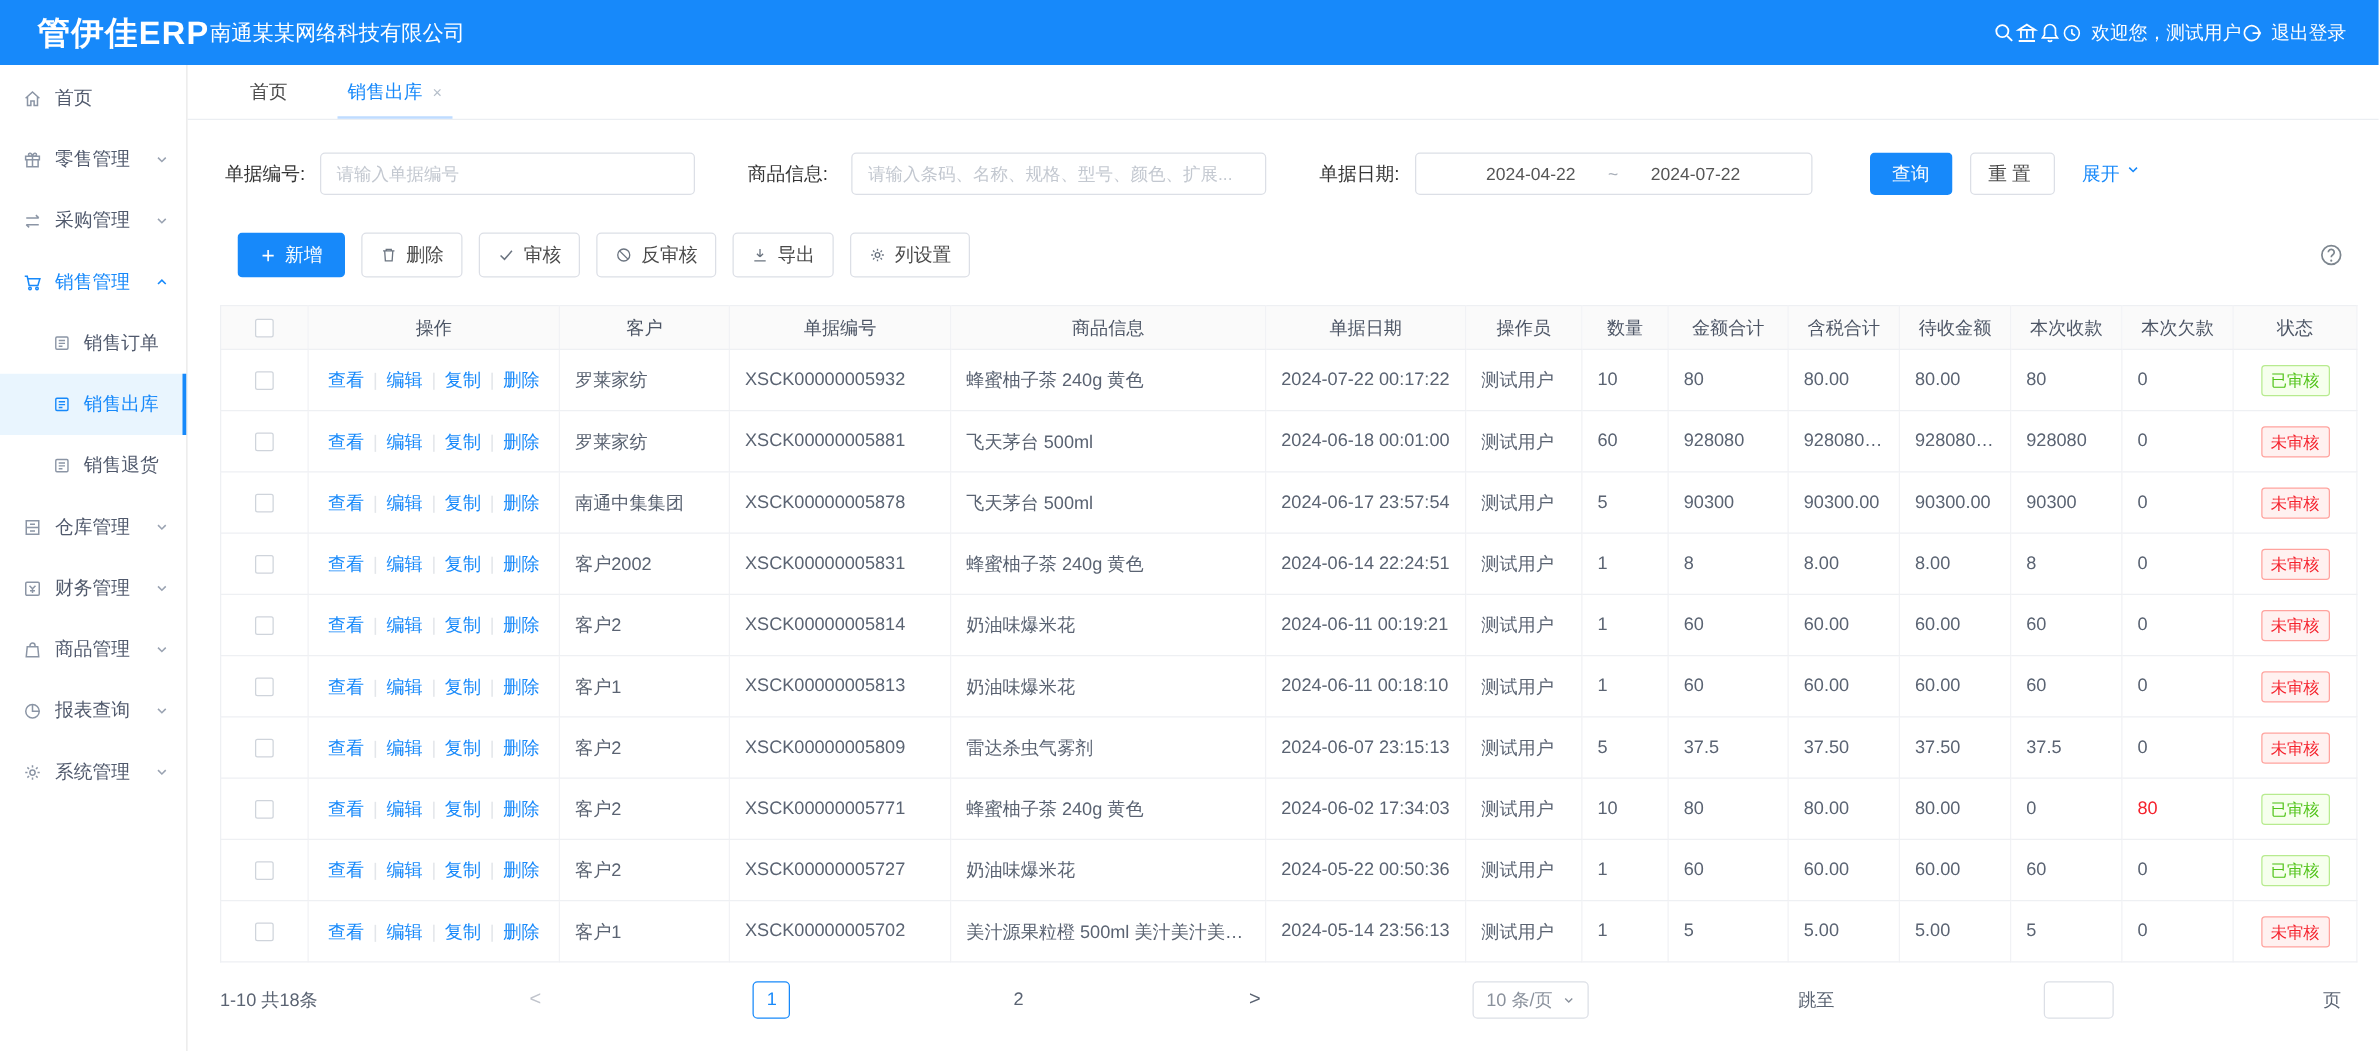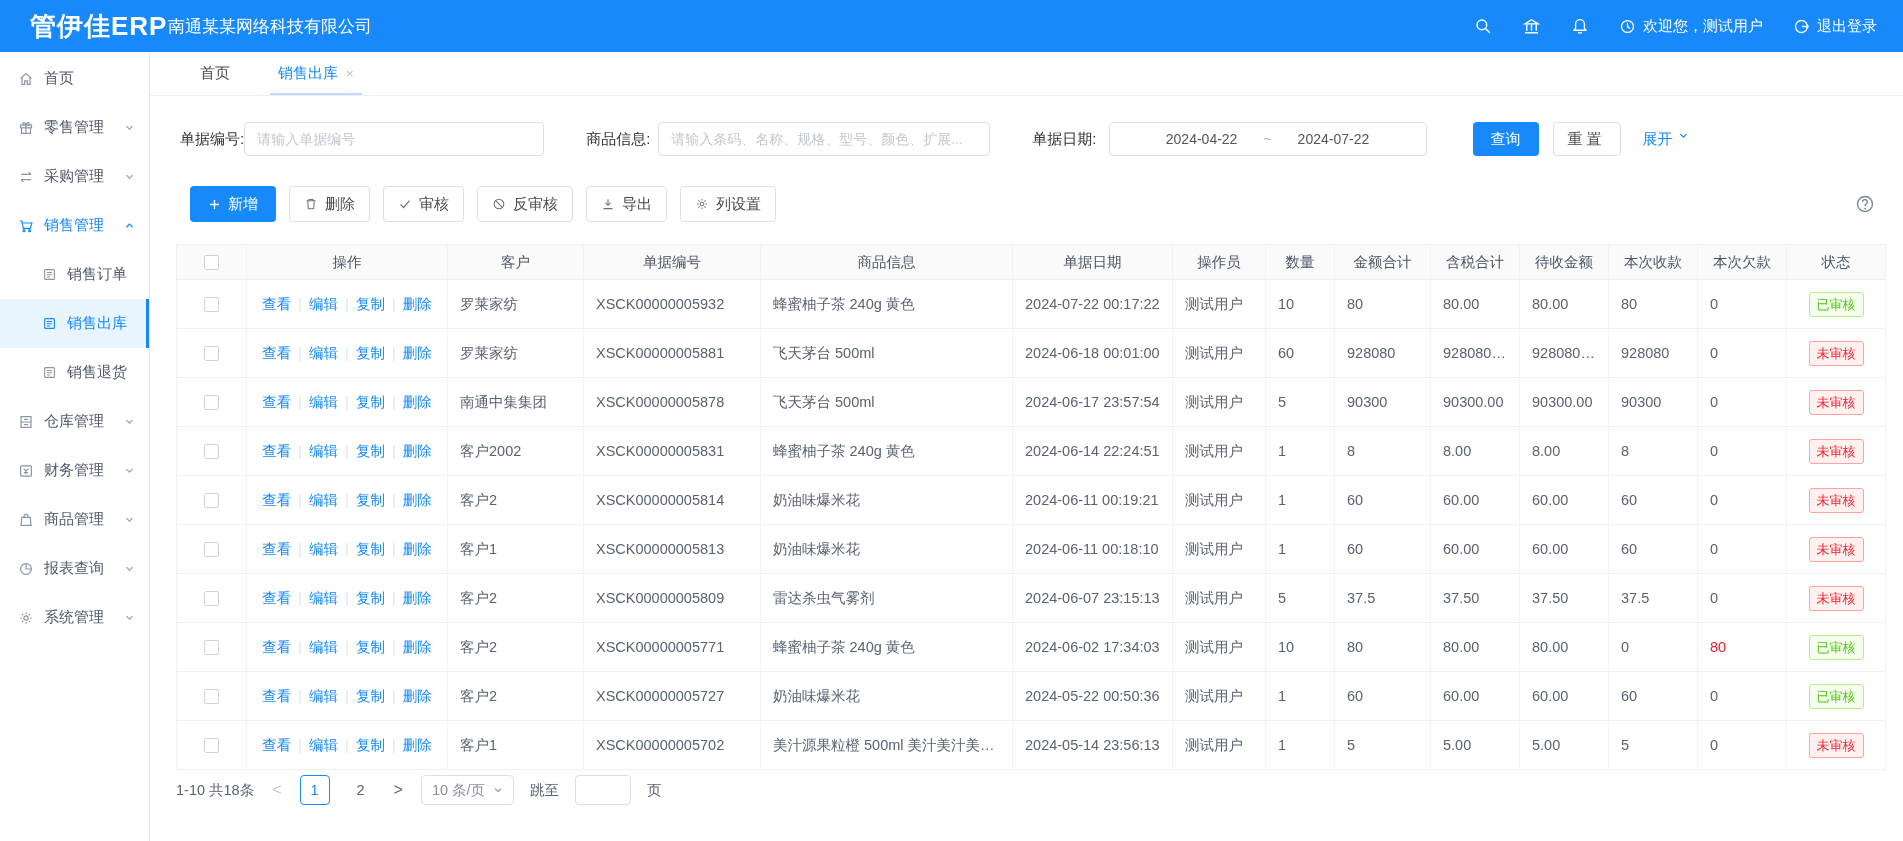--- a/index.html
+++ b/index.html
@@ -12,21 +12,21 @@
   *{margin:0;padding:0;box-sizing:border-box;}
   html,body{width:1903px;height:841px;overflow:hidden;background:#fff;
     font-family:"Liberation Sans","DejaVu Sans",sans-serif;color:var(--text);}
   .ic{display:inline-block;vertical-align:middle;flex:none;}
   .ic svg{display:block;}
 
   
   .topbar{height:52px;background:var(--primary);display:flex;align-items:center;color:#fff;}
   .logo{width:150px;padding-left:30px;font-size:26px;font-weight:bold;letter-spacing:1px;white-space:nowrap;}
   .company{font-size:17px;margin-left:18px;}
-  .topbar-right{margin-left:auto;display:flex;align-items:center;gap:30px;padding-right:26px;font-size:15px;}
+  .topbar-right{margin-left:auto;display:flex;align-items:center;padding-right:26px;font-size:15px;}
   .topbar-right .group{display:flex;align-items:center;gap:7px;cursor:pointer;white-space:nowrap;}
 
   
   .page-body{display:flex;height:789px;}
   .sidebar{width:150px;border-right:1px solid #e8e8e8;background:#fff;flex:none;padding-top:2px;}
   .side-item{height:49px;display:flex;align-items:center;gap:10px;padding:0 14px 0 18px;font-size:15px;color:#50596c;cursor:pointer;position:relative;}
   .side-item .lbl{flex:1;white-space:nowrap;}
   .side-item .chev{color:#9aa3b2;}
   .side-item.child{padding-left:42px;}
   .side-item.parent-active{color:var(--primary);}
@@ -45,22 +45,22 @@
   .tab.active::after{content:"";position:absolute;left:-8px;right:-8px;bottom:0;height:2px;background:#bfdcff;}
   .tab .close{color:#b6bfca;font-size:13px;}
 
   
   .content{padding:26px 18px 0 26px;flex:1;}
 
   .filters{display:flex;align-items:center;font-size:15px;color:#333;padding-left:4px;}
   .filters label{white-space:nowrap;}
   .f-input{height:34px;border:1px solid #dcdfe6;border-radius:4px;background:#fff;font-size:14px;color:#333;padding:0 12px;outline:none;}
   .f-input::placeholder{color:#c3c8d0;}
-  .inp-billno{width:300px;margin-left:0;}
-  .inp-product{width:332px;margin-left:8px;}
+  .inp-billno{width:300px;margin-left:12px;}
+  .inp-product{width:332px;margin-left:19px;}
   .lab-product{margin-left:42px;}
   .lab-date{margin-left:42px;}
   .daterange{margin-left:12px;width:318px;height:34px;border:1px solid #dcdfe6;border-radius:4px;display:flex;align-items:center;justify-content:center;gap:26px;font-size:14px;color:#555;cursor:pointer;}
   .daterange .tilde{color:#aab0ba;}
   .btn{height:34px;border-radius:4px;font-size:15px;display:inline-flex;align-items:center;justify-content:center;gap:7px;cursor:pointer;border:1px solid transparent;white-space:nowrap;}
   .btn.primary{background:var(--primary);color:#fff;padding:0 17px;}
   .btn.plain{background:#fff;border-color:#dcdfe6;color:#4a4a4a;padding:0 14px;}
   .btn-query{margin-left:46px;}
   .btn-reset{margin-left:14px;letter-spacing:4px;}
   .expand-link{margin-left:22px;color:var(--primary);display:inline-flex;align-items:flex-start;gap:5px;cursor:pointer;font-size:15px;}
@@ -81,21 +81,21 @@
   .checkbox{display:inline-block;width:15px;height:15px;border:1px solid #cfd4db;border-radius:2px;background:#fff;vertical-align:middle;cursor:pointer;}
   td.actions{text-align:center;overflow:visible;}
   td.actions a{color:var(--primary);text-decoration:none;cursor:pointer;}
   td.actions .sep{color:#e3e6ea;margin:0 7px;}
   .badge{display:inline-block;font-size:13px;line-height:1;padding:5px 7px;border-radius:3px;border:1px solid transparent;}
   .badge.green{color:var(--success);border-color:#b7eb8f;background:#f6ffed;}
   .badge.red{color:var(--danger);border-color:#ffa39e;background:#fff1f0;}
   .red-text{color:var(--danger) !important;}
 
   
-  .pagination{display:flex;align-items:center;justify-content:flex-start;gap:16px;margin-top:5px;padding-right:12px;font-size:14.5px;color:#5a6372;}
+  .pagination{display:flex;align-items:center;justify-content:space-between;gap:4px;margin-top:15px;padding-right:12px;font-size:14.5px;color:#5a6372;}
   .pg-arrow{font-size:16px;cursor:pointer;padding:0 2px;}
   .pg-arrow.disabled{color:#c0c4cc;}
   .pg-num{min-width:30px;height:30px;display:inline-flex;align-items:center;justify-content:center;border-radius:4px;cursor:pointer;}
   .pg-num.current{border:1px solid var(--primary);color:var(--primary);}
   .pg-size{height:30px;border:1px solid #dcdfe6;border-radius:4px;display:inline-flex;align-items:center;gap:8px;padding:4px 10px;color:#8a919c;cursor:pointer;}
   .pg-jump-input{width:56px;height:30px;border:1px solid #dcdfe6;border-radius:4px;outline:none;padding:0 6px;font-size:14px;}
 </style>
 </head>
 <body>
 

